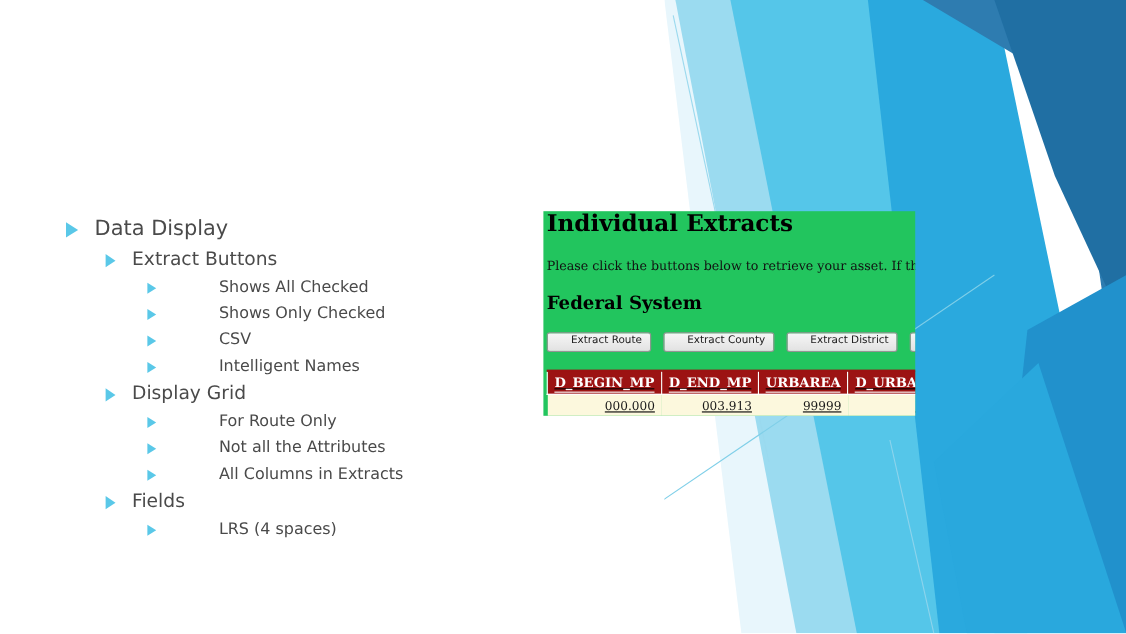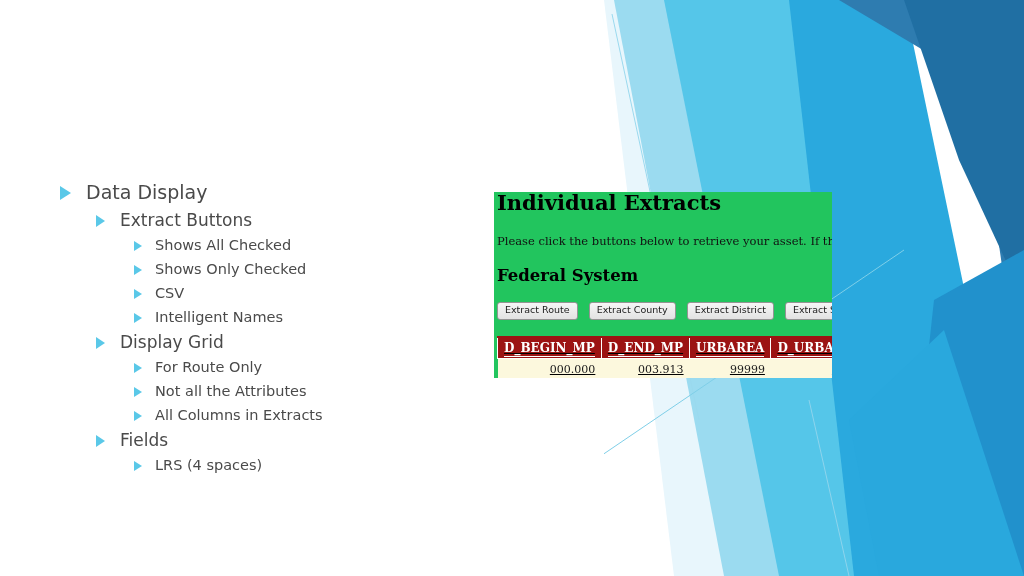--- a/index.html
+++ b/index.html
@@ -39,21 +39,21 @@
     font-weight: 400;
     color: #79cbe8;
     letter-spacing: 0.2px;
     white-space: nowrap;
   }
 
   
   #bullets {
     position: absolute;
     left: 60px;
-    top: 178px;
+    top: 194px;
     width: 400px;
   }
 
   .bullet {
     display: flex;
     align-items: flex-start;
     line-height: 1;
   }
 
   .marker {
@@ -82,21 +82,21 @@
   .lvl1 .marker::before { border-width: 7px 0 7px 11px; margin-top: 1px; }
   .lvl1 .btext { font-size: 19px; }
 
   
   .lvl2 { margin-left: 36px; height: 26px; align-items: center; }
   .lvl2 .marker { width: 24px; }
   .lvl2 .marker::before { border-width: 6px 0 6px 9.5px; margin-top: 1px; }
   .lvl2 .btext { font-size: 17px; }
 
   
-  .lvl3 { margin-left: 74px; height: 24px; align-items: center; }
+  .lvl3 { margin-left: 74px; height: 24px; align-items: center; gap: 44px; }
   .lvl3 .marker { width: 21px; }
   .lvl3 .marker::before { border-width: 5px 0 5px 8px; margin-top: 1px; }
   .lvl3 .btext { font-size: 14.5px; }
 
   
   #shot {
     position: absolute;
     left: 494px;
     top: 192px;
     width: 338px;
@@ -146,21 +146,21 @@
   }
 
   .wbtn {
     display: inline-block;
     font-family: "DejaVu Sans", sans-serif;
     font-size: 9.5px;
     color: #1a1a1a;
     background: linear-gradient(#f6f6f6, #e2e2e2);
     border: 1px solid #949494;
     border-radius: 3px;
-    padding: 2px 7px 3px 7px;
+    padding: 2px 7px 3px 21px;
     margin-right: 6px;
     line-height: 1.1;
     vertical-align: top;
   }
 
   #dtable {
     margin: 15px 0 0 3px;
     border-collapse: collapse;
     table-layout: fixed;
     text-decoration: underline;

